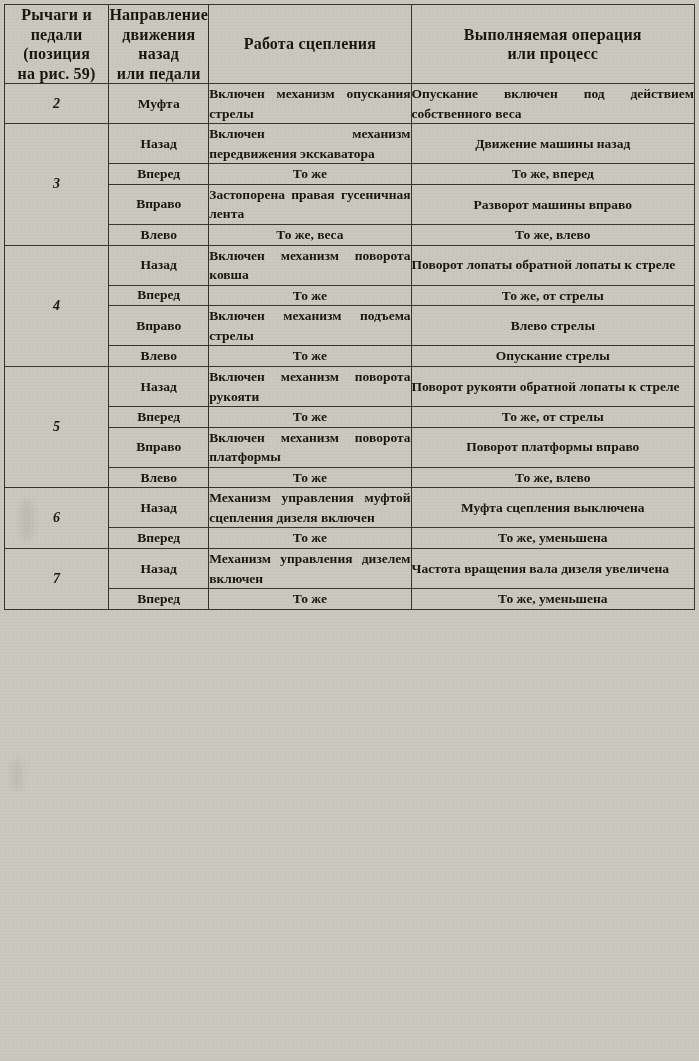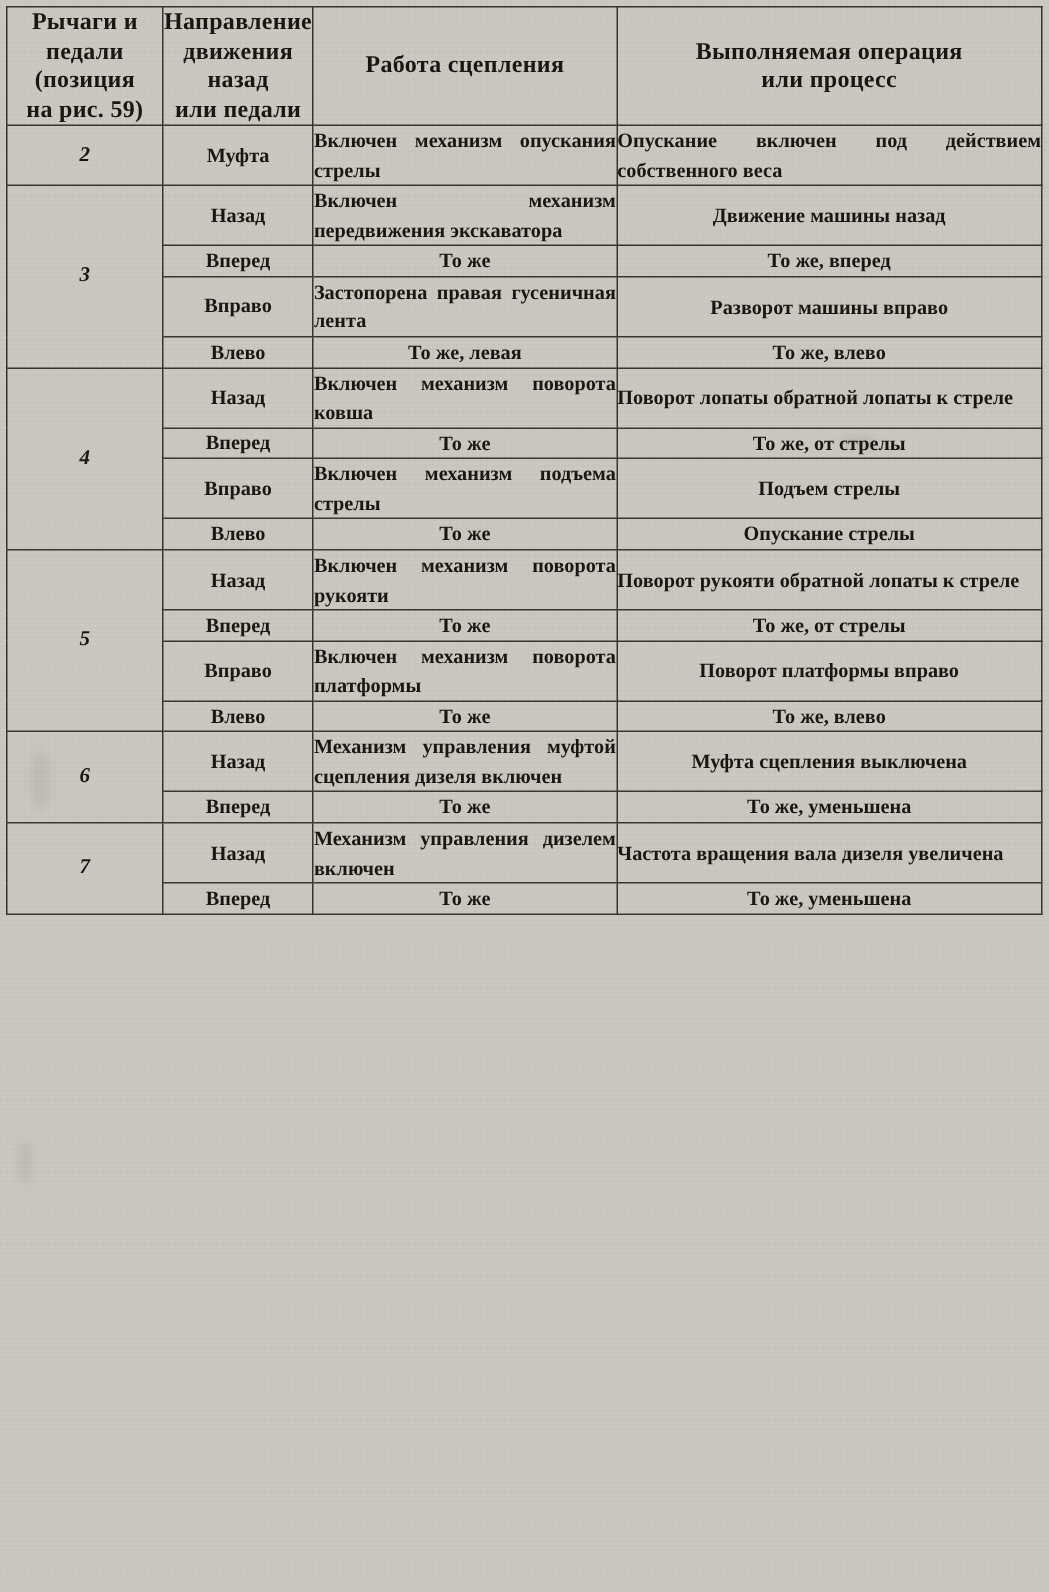--- a/index.html
+++ b/index.html
@@ -159,38 +159,38 @@
           <td class="ctr"><span>То же</span></td>
           <td class="ctr"><span>То же, вперед</span></td>
         </tr>
         <tr>
           <td class="dir"><span>Вправо</span></td>
           <td class="just last-left"><span>Застопорена правая гусеничная лента</span></td>
           <td class="ctr"><span>Разворот машины вправо</span></td>
         </tr>
         <tr>
           <td class="dir"><span>Влево</span></td>
-          <td class="ctr"><span>То же, левая</span></td>
+          <td class="ctr"><span>То же, веса</span></td>
           <td class="ctr"><span>То же, влево</span></td>
         </tr>
         <tr class="thick-top">
           <td class="pos grp-cell" rowspan="4"><span>4</span></td>
           <td class="dir grp-cell"><span>Назад</span></td>
           <td class="just last-left grp-cell"><span>Включен механизм поворота ковша</span></td>
           <td class="just last-left grp-cell"><span>Поворот лопаты обратной лопаты к стреле</span></td>
         </tr>
         <tr>
           <td class="dir"><span>Вперед</span></td>
           <td class="ctr"><span>То же</span></td>
           <td class="ctr"><span>То же, от стрелы</span></td>
         </tr>
         <tr>
           <td class="dir"><span>Вправо</span></td>
           <td class="just last-left"><span>Включен механизм подъема стрелы</span></td>
-          <td class="ctr"><span>Подъем стрелы</span></td>
+          <td class="ctr"><span>Влево стрелы</span></td>
         </tr>
         <tr>
           <td class="dir"><span>Влево</span></td>
           <td class="ctr"><span>То же</span></td>
           <td class="ctr"><span>Опускание стрелы</span></td>
         </tr>
         <tr class="thick-top">
           <td class="pos grp-cell" rowspan="4"><span>5</span></td>
           <td class="dir grp-cell"><span>Назад</span></td>
           <td class="just last-left grp-cell"><span>Включен механизм поворота рукояти</span></td>

